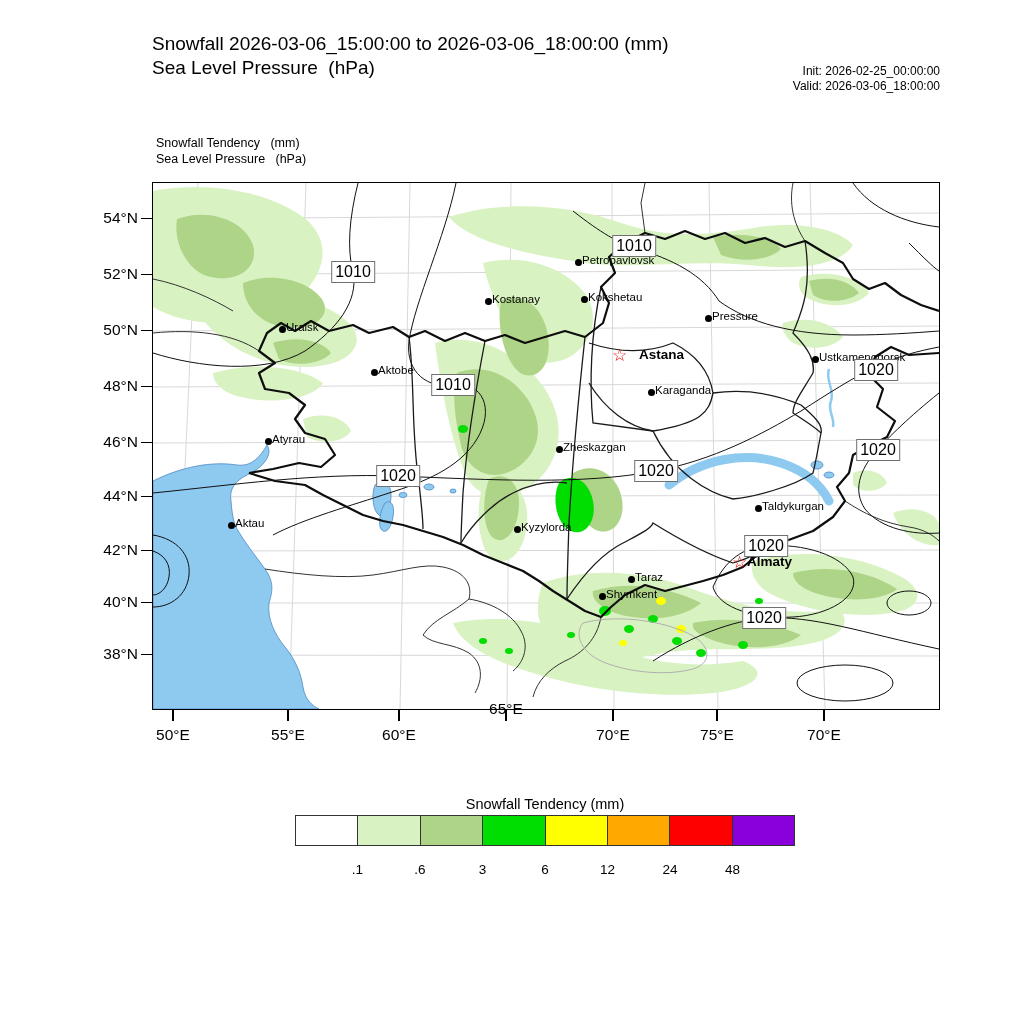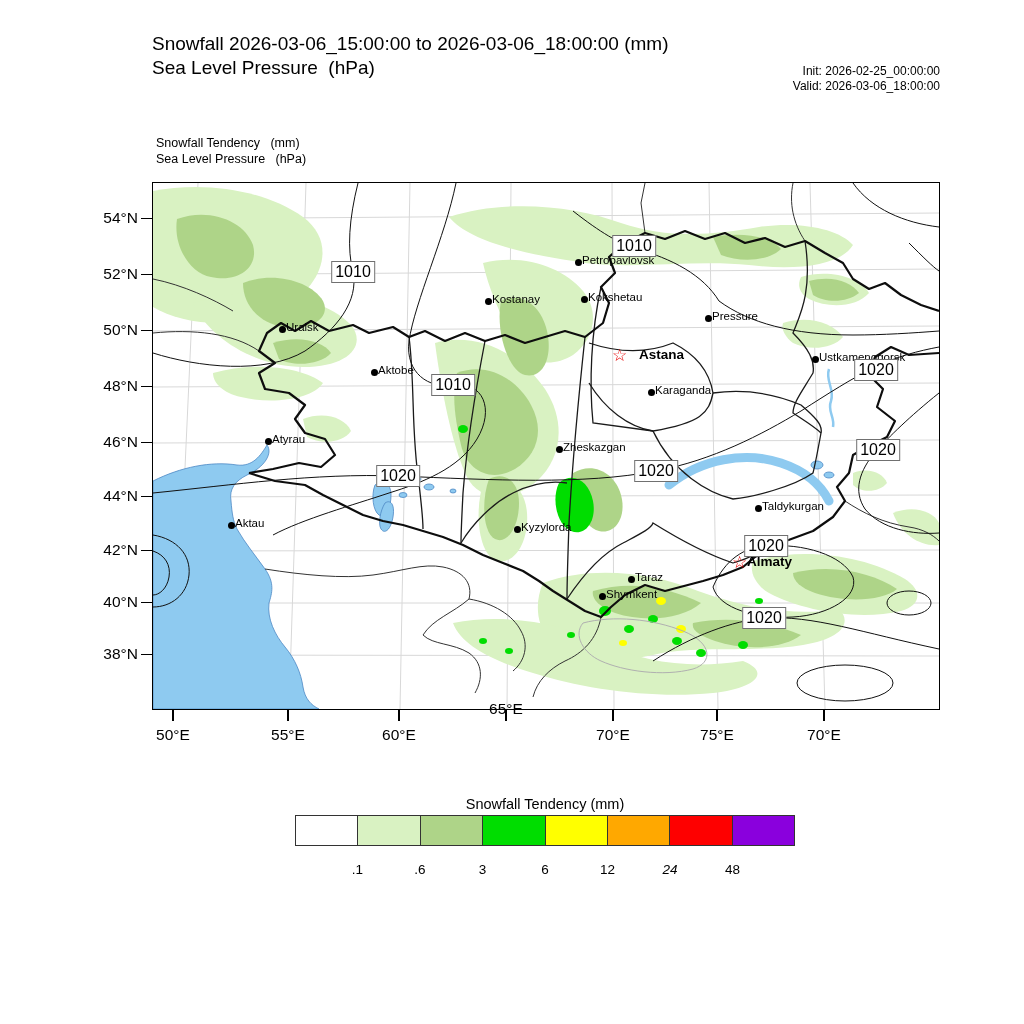--- a/index.html
+++ b/index.html
@@ -249,21 +249,21 @@
       <div class="cb-swatch" style="background: rgb(255, 168, 0);"></div>
       <div class="cb-swatch" style="background: rgb(254, 0, 0);"></div>
       <div class="cb-swatch" style="background: rgb(138, 0, 221);"></div>
     </div>
   <div id="cb-ticks">
       <div class="cb-tick-label" style="left: 62.5px; top: 0px;">.1</div>
       <div class="cb-tick-label" style="left: 125px; top: 0px;">.6</div>
       <div class="cb-tick-label" style="left: 187.5px; top: 0px;">3</div>
       <div class="cb-tick-label" style="left: 250px; top: 0px;">6</div>
       <div class="cb-tick-label" style="left: 312.5px; top: 0px;">12</div>
-      <div class="cb-tick-label" style="left: 375px; top: 0px; font-style: italic;">24</div>
+      <div class="cb-tick-label" style="left: 375px; top: 0px;">24</div>
       <div class="cb-tick-label" style="left: 437.5px; top: 0px;">48</div>
     </div>
 
 <div class="axis-tick" style="left: 141px; top: 217.5px; width: 11px; height: 1.4px;"></div>
     <div class="lat-label" style="left: 86px; top: 209px;">54°N</div>
     <div class="axis-tick" style="left: 141px; top: 273.5px; width: 11px; height: 1.4px;"></div>
     <div class="lat-label" style="left: 86px; top: 265px;">52°N</div>
     <div class="axis-tick" style="left: 141px; top: 329.5px; width: 11px; height: 1.4px;"></div>
     <div class="lat-label" style="left: 86px; top: 321px;">50°N</div>
     <div class="axis-tick" style="left: 141px; top: 385.5px; width: 11px; height: 1.4px;"></div>

